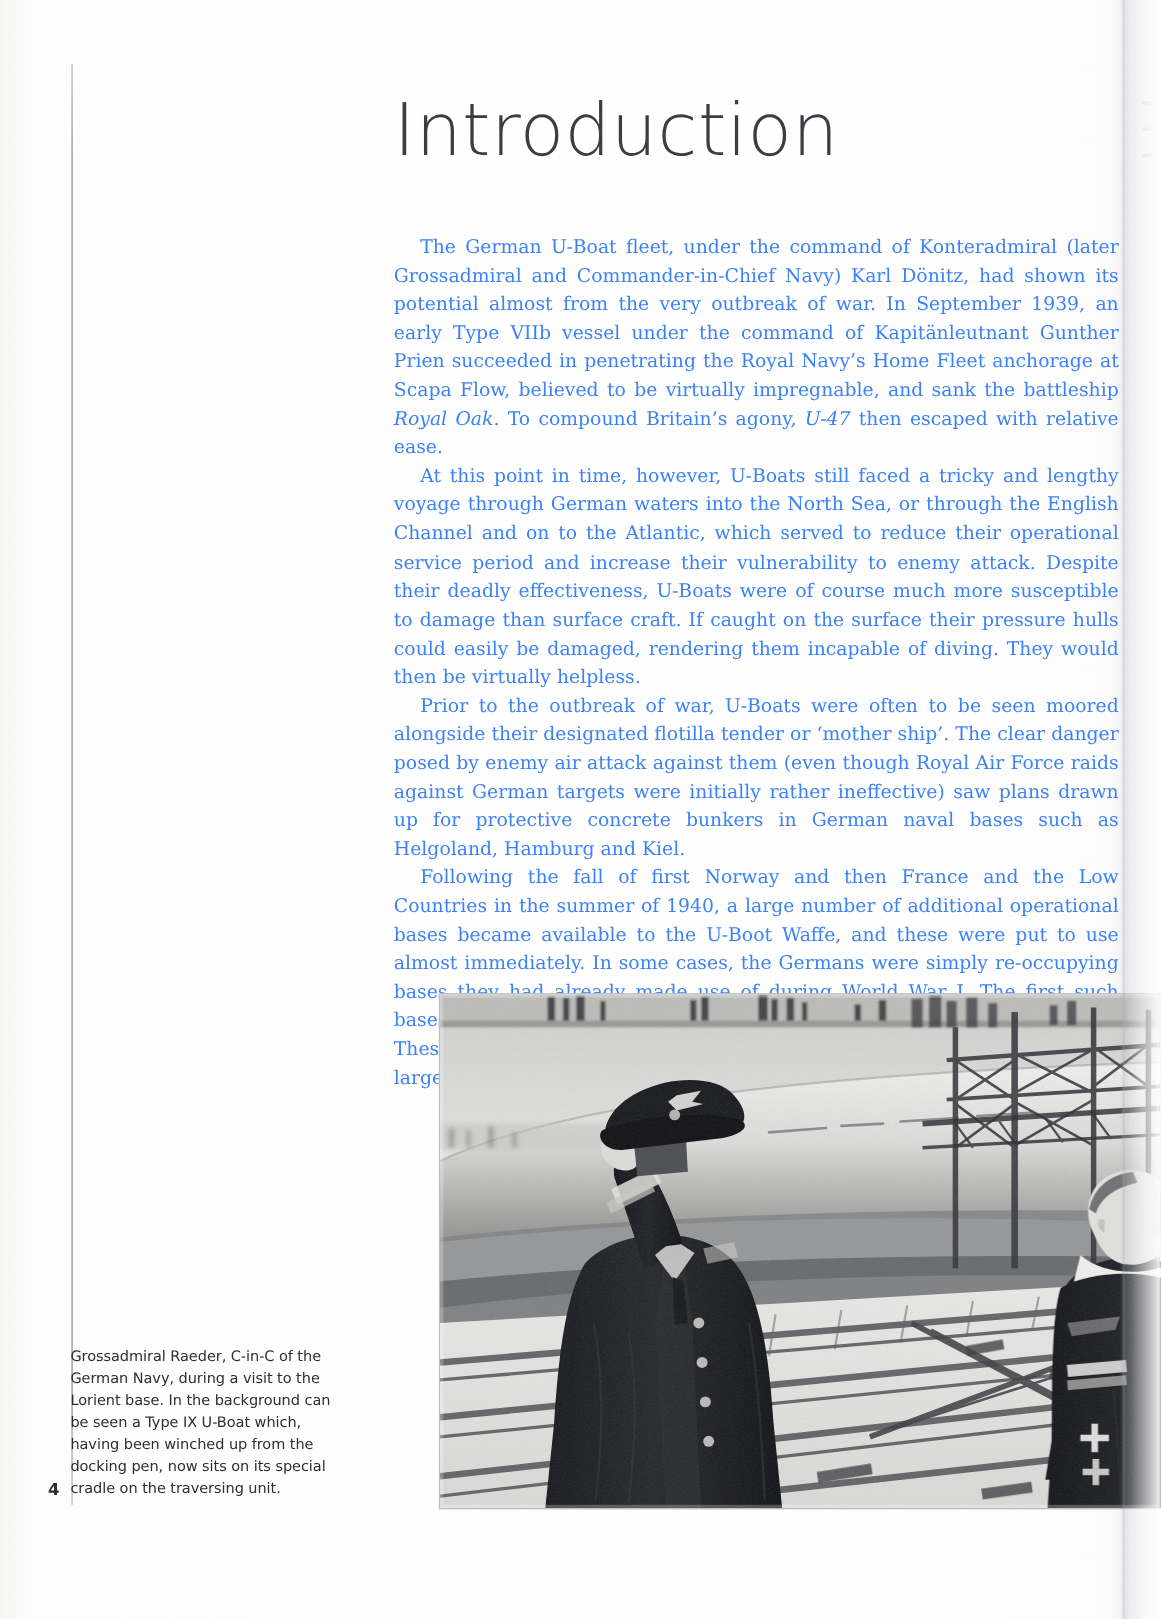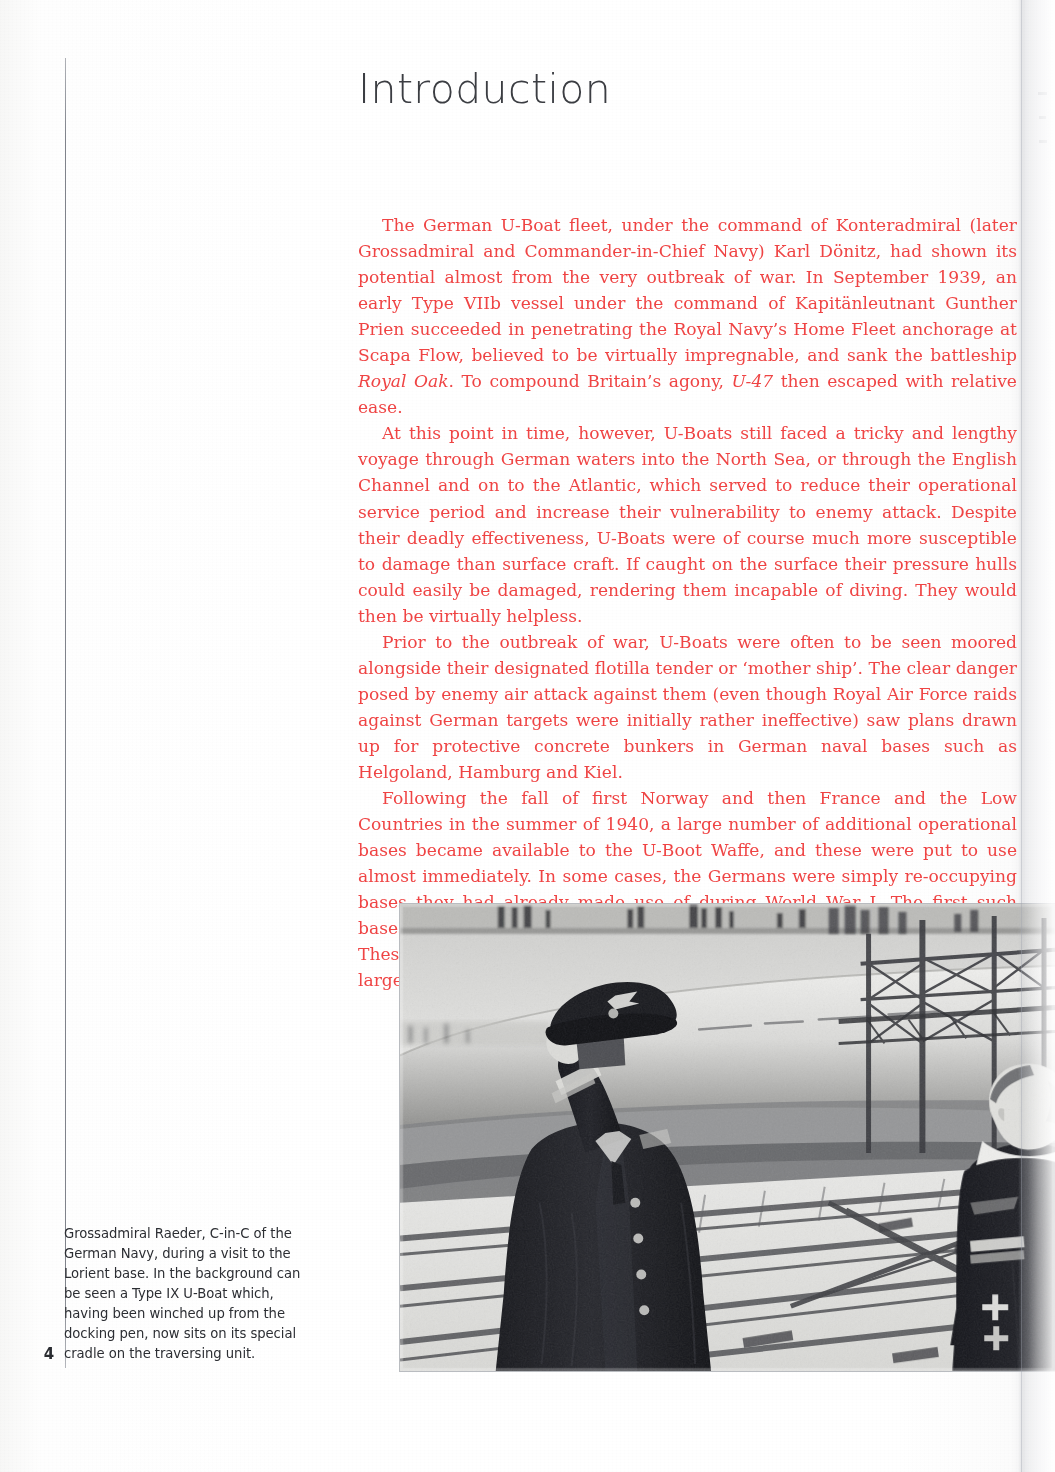--- a/index.html
+++ b/index.html
@@ -103,41 +103,41 @@
     color: #2a2c31;
     letter-spacing: .2px;
   }
 
   
   #chapter-title {
     position: absolute;
     left: 358px;
     top: 42px;
     font-family: "DejaVu Sans", sans-serif;
-    font-size: 41px;
+    font-size: 66px;
     font-weight: 300;
     color: #3b3d42;
     letter-spacing: .4px;
     line-height: 1;
     white-space: nowrap;
   }
 
   
   #body-column {
     position: absolute;
     left: 358px;
     top: 212px;
     width: 659px;
   }
   #body-column p {
     margin: 0;
     font-family: "DejaVu Serif", "Liberation Serif", serif;
     font-size: 17.1px;
     line-height: 26.05px;
-    color: #ef4444;
+    color: #3b82f6;
     text-align: justify;
     text-justify: inter-word;
     hyphens: none;
   }
   #body-column p.indented {
     text-indent: 24px;
   }
   #body-column p em {
     font-style: italic;
   }

